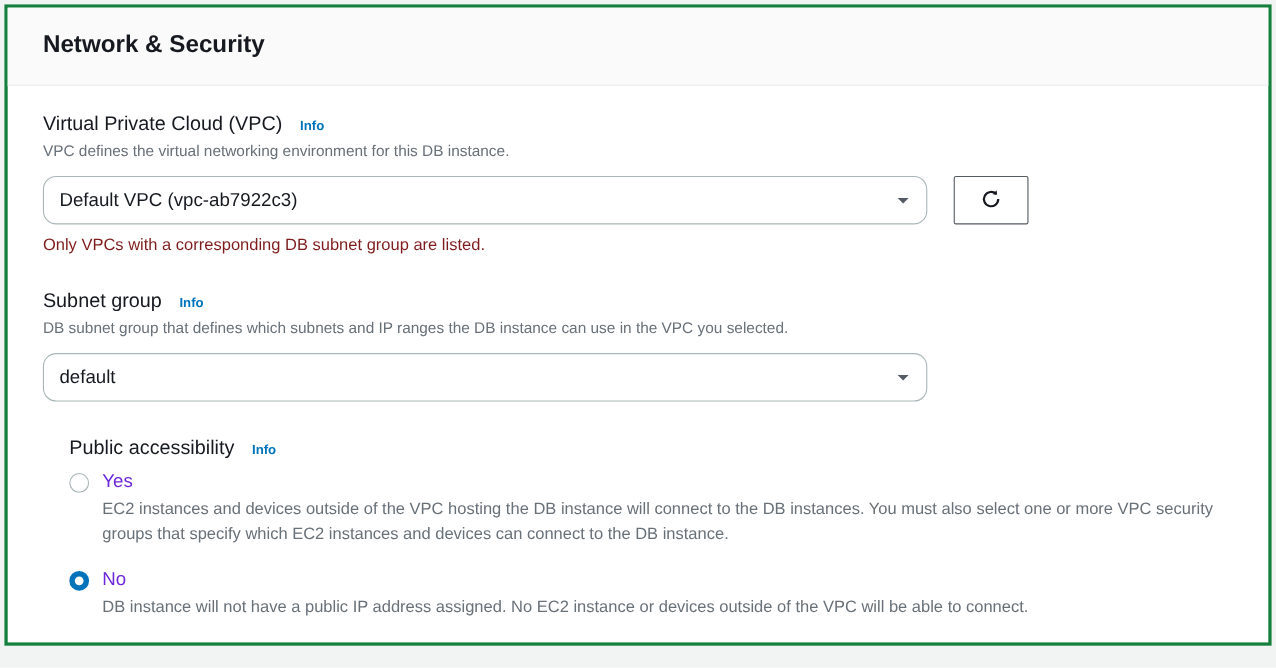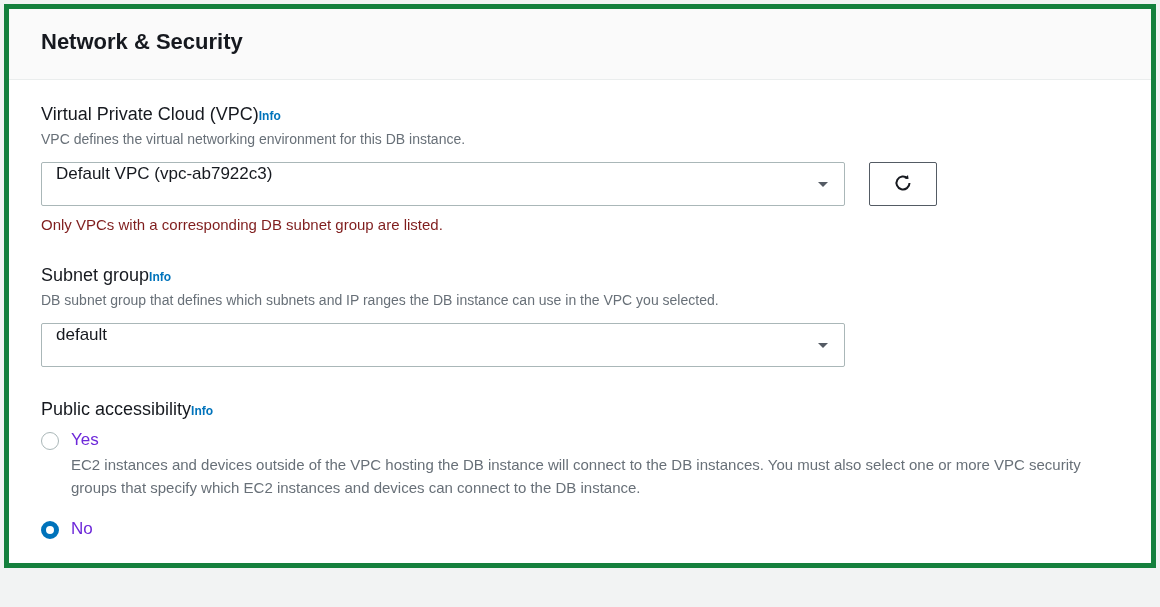--- a/index.html
+++ b/index.html
@@ -10,45 +10,47 @@
     body {
       font-family: "Amazon Ember", "Helvetica Neue", Helvetica, Arial, sans-serif;
       background: #f2f3f3;
       width: 1160px;
       height: 607px;
       font-size: 14px;
       color: #16191f;
     }
     .panel {
       background: #fff;
-      border: 5px solid #15803d;
+      border: 3px solid #15803d;
       margin: 4px;
     }
     .panel-header {
       padding: 20px 32px 24px 32px;
       border-bottom: 1px solid #eaeded;
       background: #fafafa;
     }
     .panel-header h2 {
       font-size: 22px;
       font-weight: 700;
       color: #16191f;
     }
     .panel-body {
       padding: 24px 32px 0 32px;
     }
     .field {
       margin-bottom: 32px;
     }
     .field-last {
       margin-bottom: 0;
+      margin-left: 24px;
     }
     .field-label-row {
       display: flex;
       align-items: baseline;
+      gap: 16px;
       margin-bottom: 4px;
     }
     .field-label {
       font-size: 18px;
       font-weight: 400;
       color: #16191f;
     }
     .info-link {
       color: #0073bb;
       font-size: 12px;
@@ -67,24 +69,24 @@
       align-items: center;
       gap: 24px;
     }
     .select-wrap {
       position: relative;
       width: 804px;
     }
     .select {
       width: 100%;
       height: 44px;
-      padding: 1px 36px 8px 14px;
+      padding: 11px 36px 8px 14px;
       font-size: 17px;
       border: 1px solid #aab7b8;
-      border-radius: 2px;
+      border-radius: 12px;
       background: #fff;
       appearance: none;
       -webkit-appearance: none;
       cursor: pointer;
       color: #16191f;
     }
     .caret {
       position: absolute;
       right: 16px;
       top: 50%;
@@ -211,19 +213,20 @@
           <div class="radio-circle"></div>
           <div class="radio-content">
             <div class="radio-label">Yes</div>
             <div class="radio-description">EC2 instances and devices outside of the VPC hosting the DB instance will connect to the DB instances. You must also select one or more VPC security groups that specify which EC2 instances and devices can connect to the DB instance.</div>
           </div>
         </div>
         <div class="radio-item">
           <div class="radio-circle checked"></div>
           <div class="radio-content">
             <div class="radio-label">No</div>
+            <div class="radio-description">DB instance will not have a public IP address assigned. No EC2 instance or devices outside of the VPC will be able to connect.</div>
           </div>
         </div>
       </div>
     </div>
 
   </div>
 </div>
 
 </body></html>

